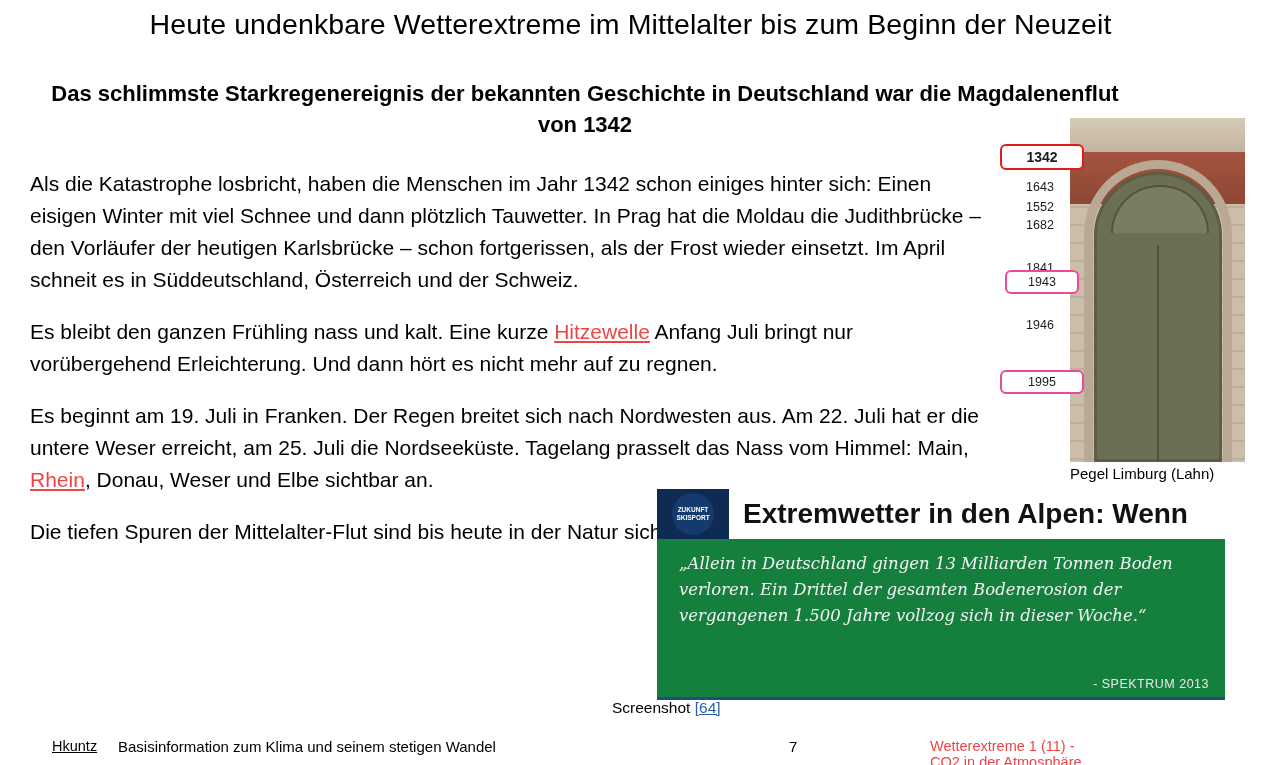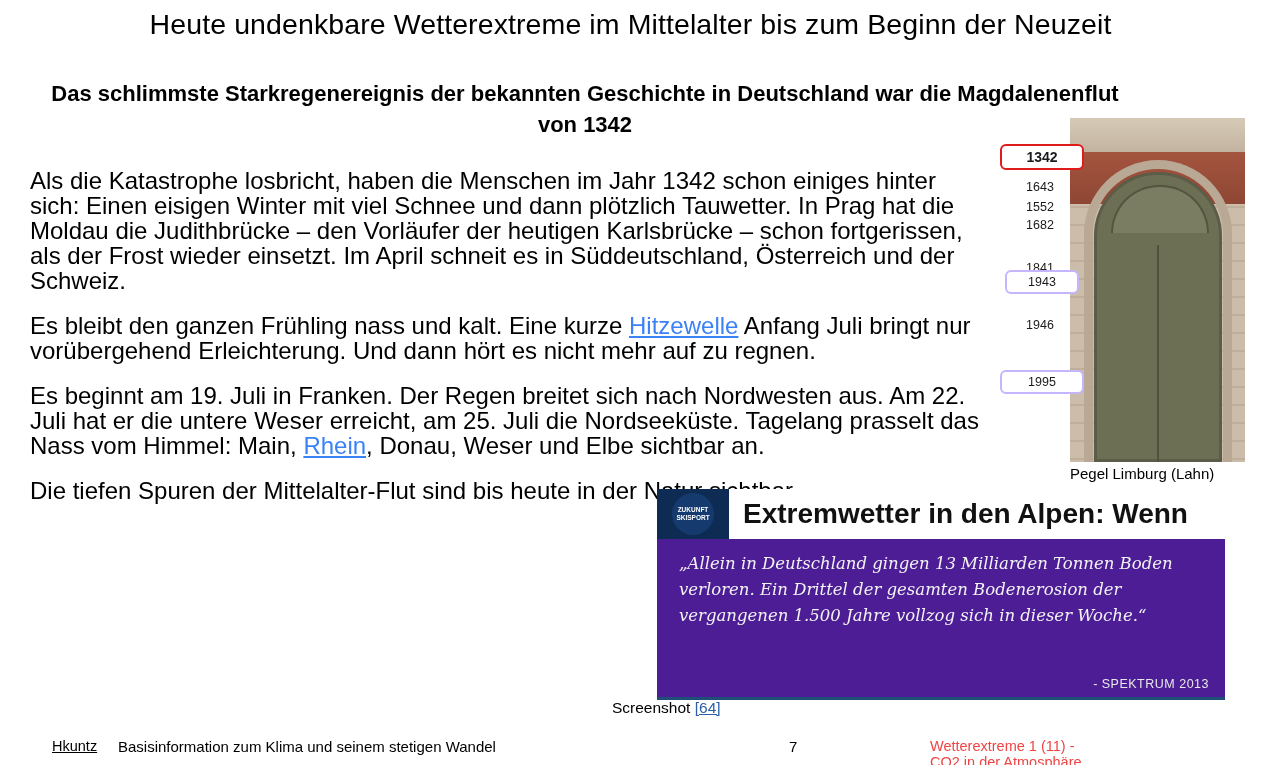--- a/index.html
+++ b/index.html
@@ -41,32 +41,32 @@
     font-size: 22px;
     font-weight: bold;
     line-height: 31px;
     color: #000000;
   }
   .body-text {
     position: absolute;
     left: 30px;
     top: 168px;
     width: 960px;
-    font-size: 24px;
-    line-height: 25px;
+    font-size: 21px;
+    line-height: 32px;
     color: #000000;
   }
   .para {
     margin: 0 0 20px 0;
   }
   .para.p3 {
     width: 960px;
   }
   .link {
-    color: #3b82f6;
+    color: #ef4444;
     text-decoration: underline;
     cursor: pointer;
   }
   
   .pegel-wrap {
     position: absolute;
     left: 1000px;
     top: 118px;
     width: 245px;
     height: 348px;
@@ -169,21 +169,21 @@
     border-radius: 6px;
     padding: 3px 0;
     font-size: 14px;
     background: #ffffff;
   }
   .mark.plain {
     font-weight: normal;
     font-size: 12.5px;
   }
   .mark.boxblue {
-    border: 2px solid #c4b5fd;
+    border: 2px solid #ec4899;
     border-radius: 6px;
     padding: 3px 0;
     background: #ffffff;
     font-weight: normal;
     font-size: 12.5px;
   }
   .pegel-caption {
     position: absolute;
     left: 1070px;
     top: 465px;
@@ -242,21 +242,21 @@
     padding-left: 14px;
     white-space: nowrap;
     overflow: hidden;
   }
   .video-body {
     position: absolute;
     left: 0;
     top: 50px;
     width: 568px;
     height: 158px;
-    background: #4c1d95;
+    background: #15803d;
     color: #f2f2f2;
     font-family: "DejaVu Serif", serif;
     font-style: italic;
     font-size: 16.5px;
     line-height: 26px;
     padding: 12px 24px 0 22px;
     box-sizing: border-box;
   }
   .video-credit {
     position: absolute;

